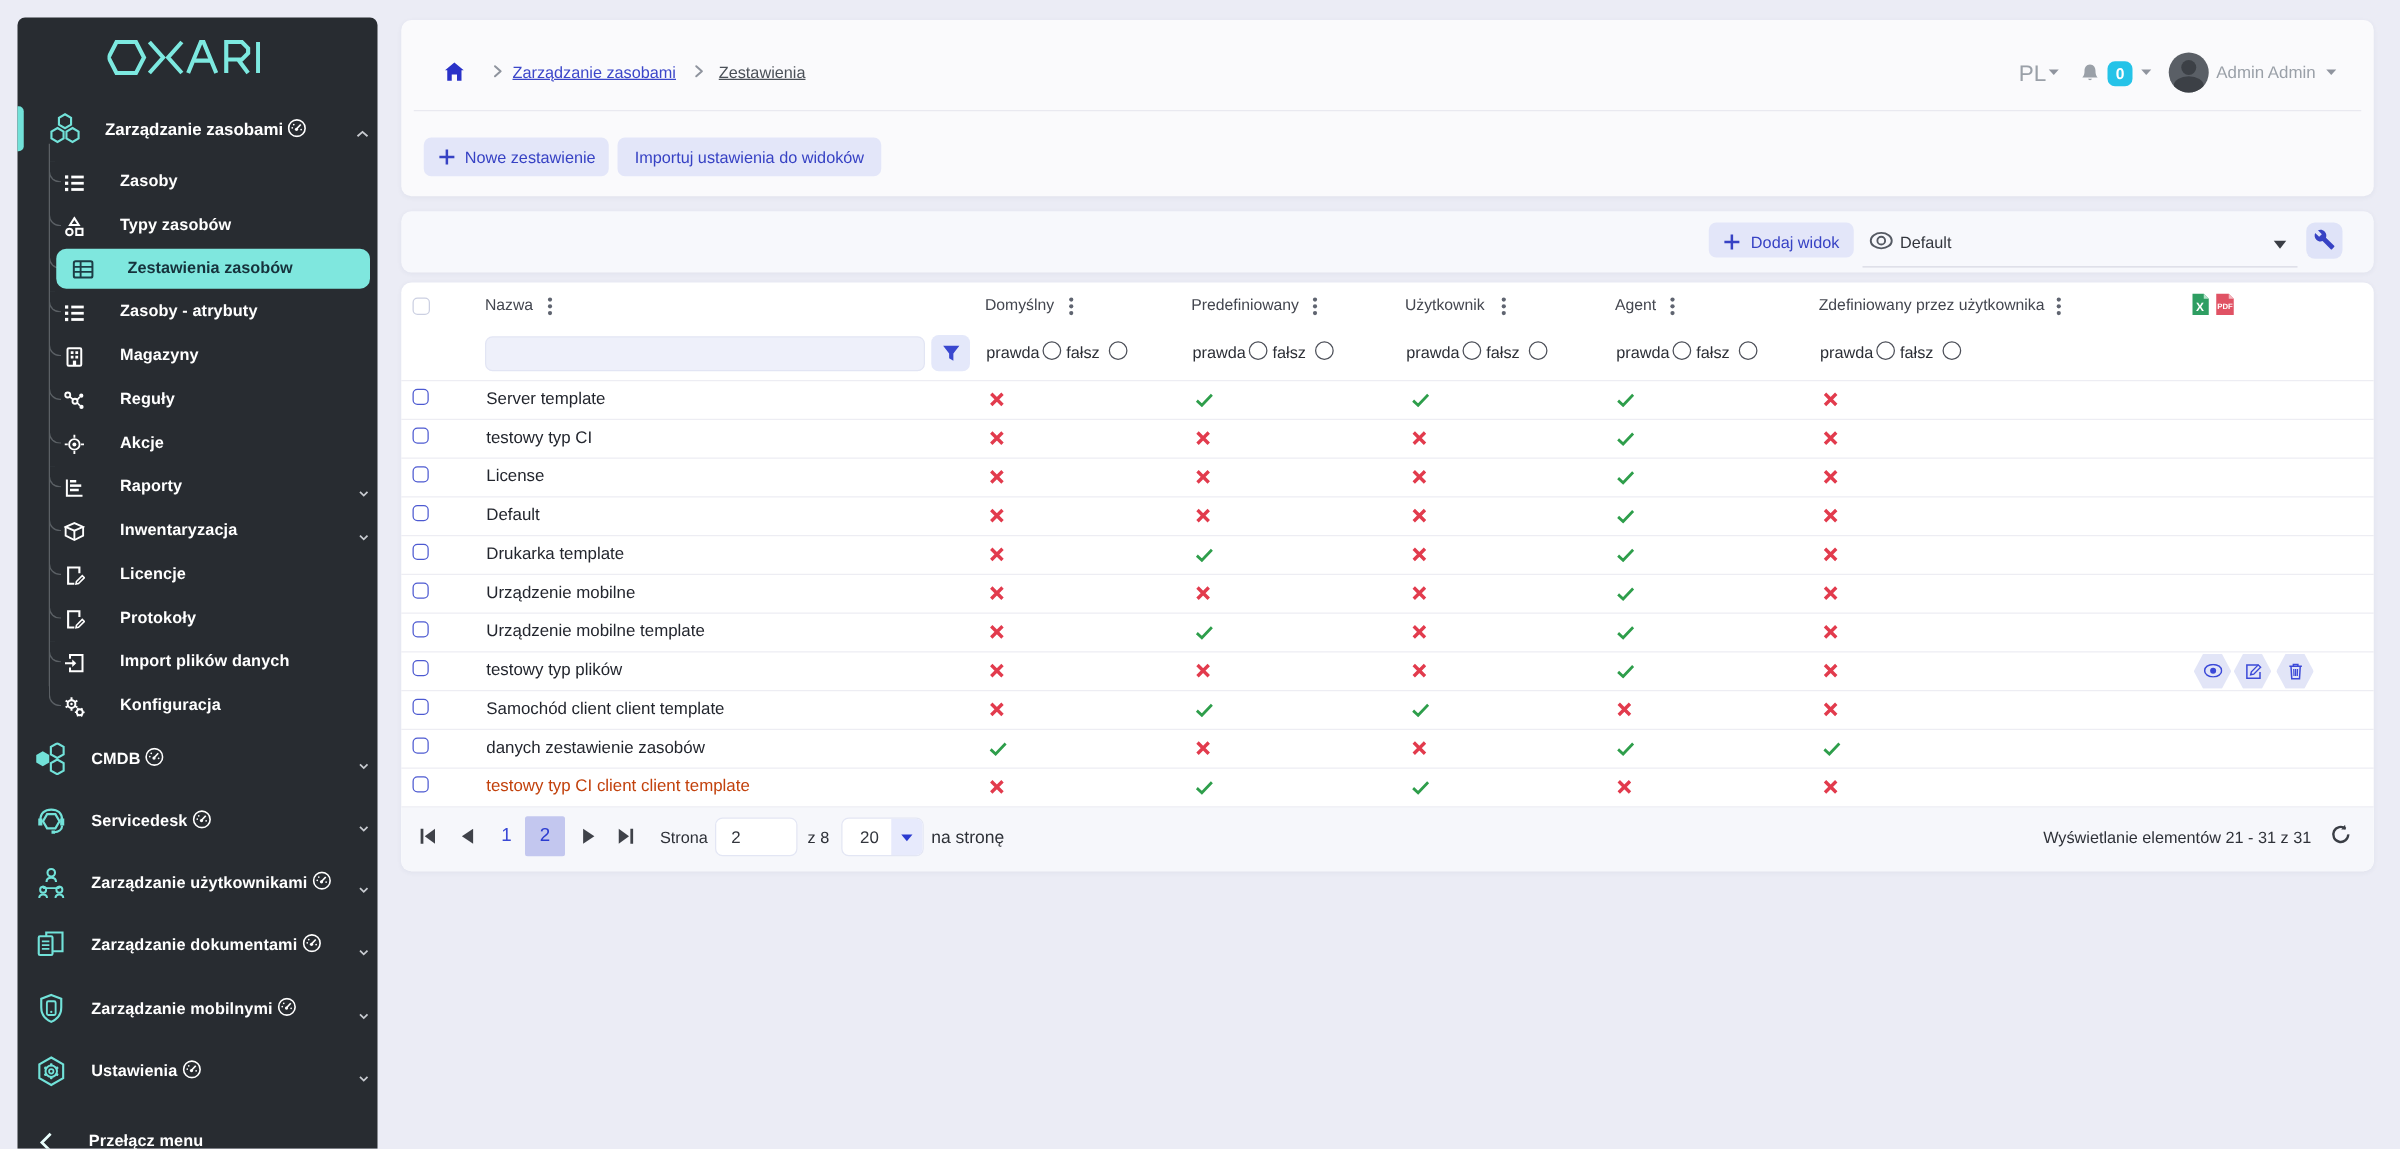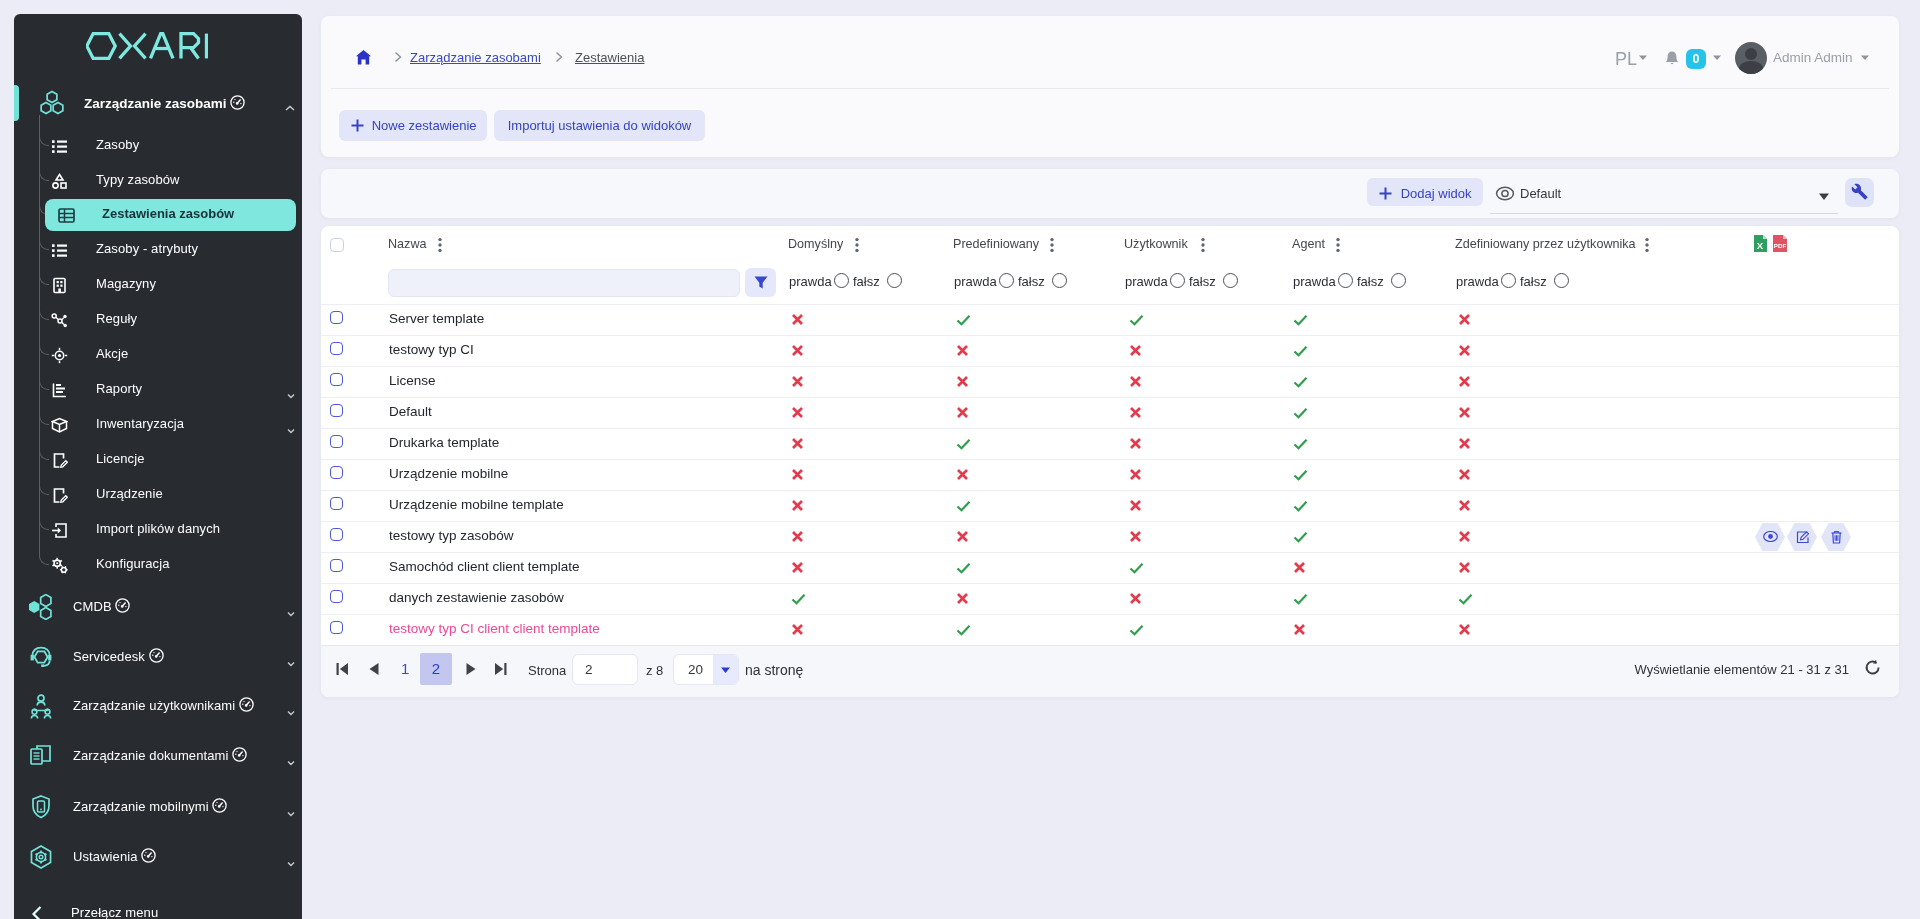--- a/index.html
+++ b/index.html
@@ -1,20 +1,20 @@
 <!DOCTYPE html>
 <html lang="pl"><head><meta charset="utf-8"><title>OXARI</title>
 <style>
 *{margin:0;padding:0;box-sizing:border-box}
 html,body{width:1920px;height:919px;overflow:hidden;background:#ebecf5;font-family:"Liberation Sans",sans-serif;position:relative}
 .abs{position:absolute}
 .ic{position:absolute;line-height:0}
 .card{position:absolute;background:#fafafc;border-radius:8px;box-shadow:0 1px 4px rgba(45,50,95,0.05)}
 #sidebar{position:absolute;left:14px;top:14px;width:288px;height:905px;background:#282c31;border-radius:6px 6px 0 0}
-.stxt{font-size:13px;font-weight:normal;color:#fff;letter-spacing:0.1px}
+.stxt{font-size:13px;font-weight:bold;color:#fff;letter-spacing:0.1px}
 .btn{background:#e3e6f9;border-radius:6px;color:#3742c4;font-size:13px;text-align:center;line-height:31px}
 </style></head>
 <body>
 <div id="sidebar">
     <div style="position:absolute;left:72px;top:18px"><svg width="122" height="28" viewBox="0 0 122 28" style="">
         <path d="M0.8 14 L7.2 1.6 L22.8 1.6 L29.2 14 L22.8 26.4 L7.2 26.4 Z" fill="none" stroke="#7de9e0" stroke-width="3.3"></path>
         <path d="M33.5 1.6 L44.5 14 L33.5 26.4" fill="none" stroke="#7de9e0" stroke-width="3.3"></path>
         <path d="M59.5 1.6 L48.5 14 L59.5 26.4" fill="none" stroke="#7de9e0" stroke-width="3.3"></path>
         <path d="M64.5 26.4 L74.7 1.6 L76.8 1.6 L87 26.4" fill="none" stroke="#7de9e0" stroke-width="3.3"></path>
         <line x1="69.5" y1="16.5" x2="82" y2="16.5" stroke="#7de9e0" stroke-width="3.3"></line>
@@ -131,21 +131,21 @@
     <div class="abs" style="left:37px;top:438px"><svg width="17" height="17" viewBox="0 0 17 17" style="">
         <path d="M12.5 6.5 V2 H3.5 V15 H8.5" fill="none" stroke="#ffffff" stroke-width="1.7"></path>
         <path d="M10.2 13.2 L14.8 8.6 L16.4 10.2 L11.8 14.8 L9.8 15.2 Z" fill="none" stroke="#ffffff" stroke-width="1.3"></path>
       </svg></div>
     <div class="abs stxt" style="left:82px;top:437px">Licencje</div>
     <div class="abs" style="left:24.5px;top:464px;width:10px;height:17px;border-left:1px solid #5b6065;border-bottom:1px solid #5b6065;border-bottom-left-radius:9px"></div>
     <div class="abs" style="left:37px;top:473px"><svg width="17" height="17" viewBox="0 0 17 17" style="">
         <path d="M12.5 6.5 V2 H3.5 V15 H8.5" fill="none" stroke="#ffffff" stroke-width="1.7"></path>
         <path d="M10.2 13.2 L14.8 8.6 L16.4 10.2 L11.8 14.8 L9.8 15.2 Z" fill="none" stroke="#ffffff" stroke-width="1.3"></path>
       </svg></div>
-    <div class="abs stxt" style="left:82px;top:472px">Urządzenie</div>
+    <div class="abs stxt" style="left:82px;top:472px">Protokoły</div>
     <div class="abs" style="left:24.5px;top:499px;width:10px;height:17px;border-left:1px solid #5b6065;border-bottom:1px solid #5b6065;border-bottom-left-radius:9px"></div>
     <div class="abs" style="left:37px;top:508px"><svg width="17" height="17" viewBox="0 0 17 17" style="">
         <path d="M5 5 V2 H15 V15 H5 V12" fill="none" stroke="#ffffff" stroke-width="1.6"></path>
         <line x1="1" y1="8.5" x2="9" y2="8.5" stroke="#ffffff" stroke-width="1.6"></line>
         <path d="M6.8 5.5 L10 8.5 L6.8 11.5 Z" fill="#ffffff"></path>
       </svg></div>
     <div class="abs stxt" style="left:82px;top:507px">Import plików danych</div>
     <div class="abs" style="left:24.5px;top:534px;width:10px;height:17px;border-left:1px solid #5b6065;border-bottom:1px solid #5b6065;border-bottom-left-radius:9px"></div>
     <div class="abs" style="left:37px;top:543px"><svg width="17" height="17" viewBox="0 0 17 17" style="">
         <circle cx="6.2" cy="6.2" r="3.1" fill="none" stroke="#ffffff" stroke-width="1.6"></circle>
@@ -513,21 +513,21 @@
         <path d="M2 2 L11 11 M11 2 L2 11" stroke="#e23b4d" stroke-width="2.7"></path>
       </svg></div>
     <div class="ic" style="left:972px;top:273.5px"><svg width="15" height="12" viewBox="0 0 15 12" style="">
         <path d="M1.5 6.5 L5.5 10.2 L13.5 1.8" fill="none" stroke="#2e9e4b" stroke-width="2.2"></path>
       </svg></div>
     <div class="ic" style="left:1137px;top:273px"><svg width="13" height="13" viewBox="0 0 13 13" style="">
         <path d="M2 2 L11 11 M11 2 L2 11" stroke="#e23b4d" stroke-width="2.7"></path>
       </svg></div>
     <div class="abs" style="left:0;top:295px;width:1578px;height:31px;border-top:1px solid #ededf3"></div>
     <div class="abs" style="left:9px;top:302px;width:13px;height:13px;border:1.5px solid #4d5ad1;border-radius:4px;background:#fff"></div>
-    <div class="abs" style="left:68px;top:302px;font-size:13.5px;color:#23262e">testowy typ zasobów</div>
+    <div class="abs" style="left:68px;top:302px;font-size:13.5px;color:#23262e">testowy typ plików</div>
     <div class="ic" style="left:470px;top:304px"><svg width="13" height="13" viewBox="0 0 13 13" style="">
         <path d="M2 2 L11 11 M11 2 L2 11" stroke="#e23b4d" stroke-width="2.7"></path>
       </svg></div>
     <div class="ic" style="left:635px;top:304px"><svg width="13" height="13" viewBox="0 0 13 13" style="">
         <path d="M2 2 L11 11 M11 2 L2 11" stroke="#e23b4d" stroke-width="2.7"></path>
       </svg></div>
     <div class="ic" style="left:808px;top:304px"><svg width="13" height="13" viewBox="0 0 13 13" style="">
         <path d="M2 2 L11 11 M11 2 L2 11" stroke="#e23b4d" stroke-width="2.7"></path>
       </svg></div>
     <div class="ic" style="left:972px;top:304.5px"><svg width="15" height="12" viewBox="0 0 15 12" style="">
@@ -586,21 +586,21 @@
         <path d="M2 2 L11 11 M11 2 L2 11" stroke="#e23b4d" stroke-width="2.7"></path>
       </svg></div>
     <div class="ic" style="left:972px;top:366.5px"><svg width="15" height="12" viewBox="0 0 15 12" style="">
         <path d="M1.5 6.5 L5.5 10.2 L13.5 1.8" fill="none" stroke="#2e9e4b" stroke-width="2.2"></path>
       </svg></div>
     <div class="ic" style="left:1137px;top:366.5px"><svg width="15" height="12" viewBox="0 0 15 12" style="">
         <path d="M1.5 6.5 L5.5 10.2 L13.5 1.8" fill="none" stroke="#2e9e4b" stroke-width="2.2"></path>
       </svg></div>
     <div class="abs" style="left:0;top:388px;width:1578px;height:31px;border-top:1px solid #ededf3"></div>
     <div class="abs" style="left:9px;top:395px;width:13px;height:13px;border:1.5px solid #4d5ad1;border-radius:4px;background:#fff"></div>
-    <div class="abs" style="left:68px;top:395px;font-size:13.5px;color:#ec4899">testowy typ CI client client template</div>
+    <div class="abs" style="left:68px;top:395px;font-size:13.5px;color:#c2410c">testowy typ CI client client template</div>
     <div class="ic" style="left:470px;top:397px"><svg width="13" height="13" viewBox="0 0 13 13" style="">
         <path d="M2 2 L11 11 M11 2 L2 11" stroke="#e23b4d" stroke-width="2.7"></path>
       </svg></div>
     <div class="ic" style="left:635px;top:397.5px"><svg width="15" height="12" viewBox="0 0 15 12" style="">
         <path d="M1.5 6.5 L5.5 10.2 L13.5 1.8" fill="none" stroke="#2e9e4b" stroke-width="2.2"></path>
       </svg></div>
     <div class="ic" style="left:808px;top:397.5px"><svg width="15" height="12" viewBox="0 0 15 12" style="">
         <path d="M1.5 6.5 L5.5 10.2 L13.5 1.8" fill="none" stroke="#2e9e4b" stroke-width="2.2"></path>
       </svg></div>
     <div class="ic" style="left:972px;top:397px"><svg width="13" height="13" viewBox="0 0 13 13" style="">

